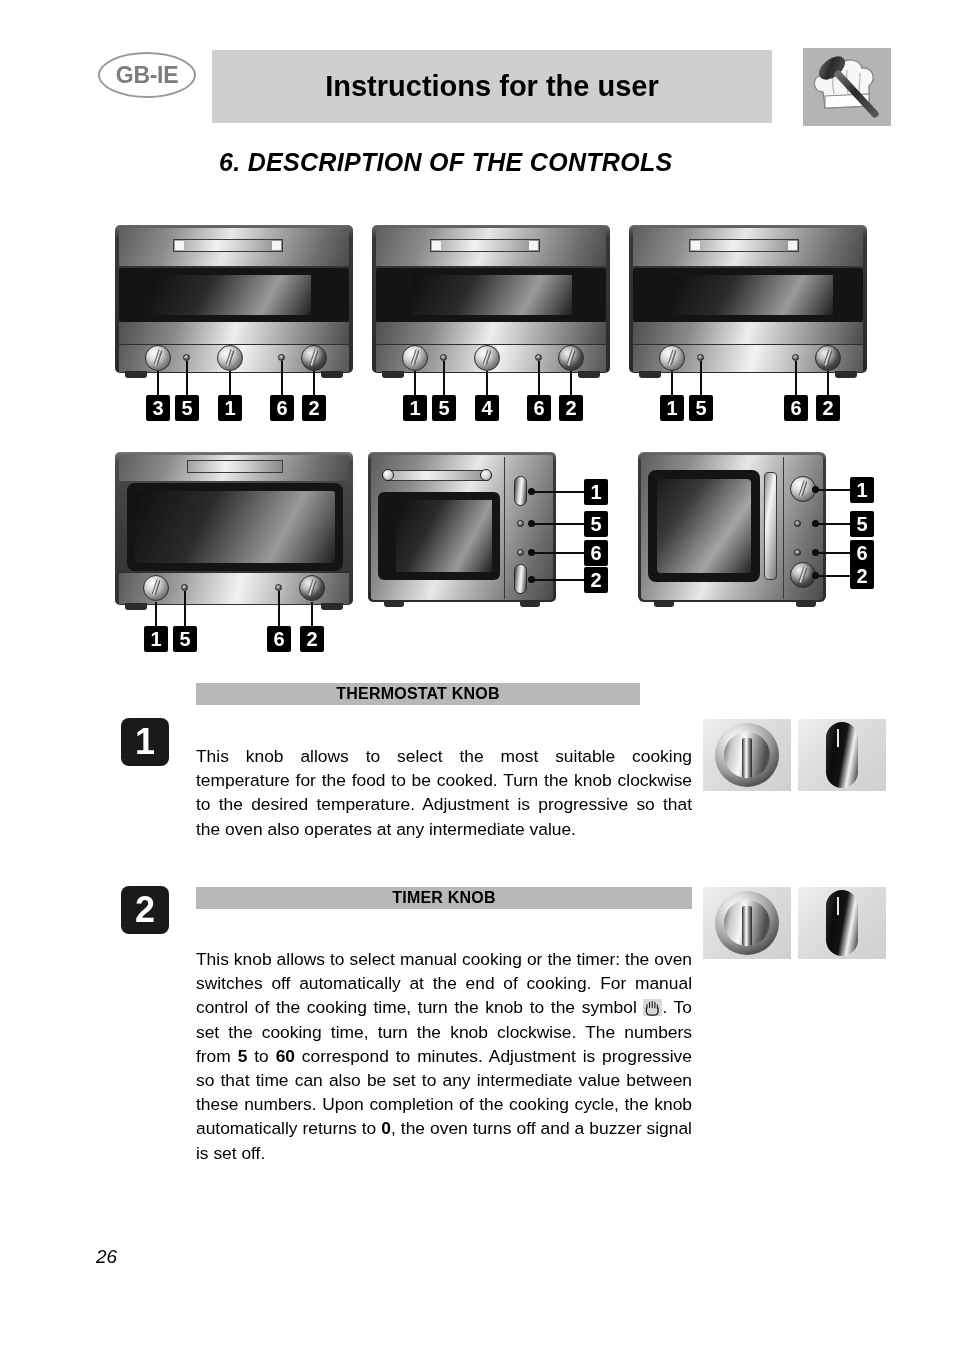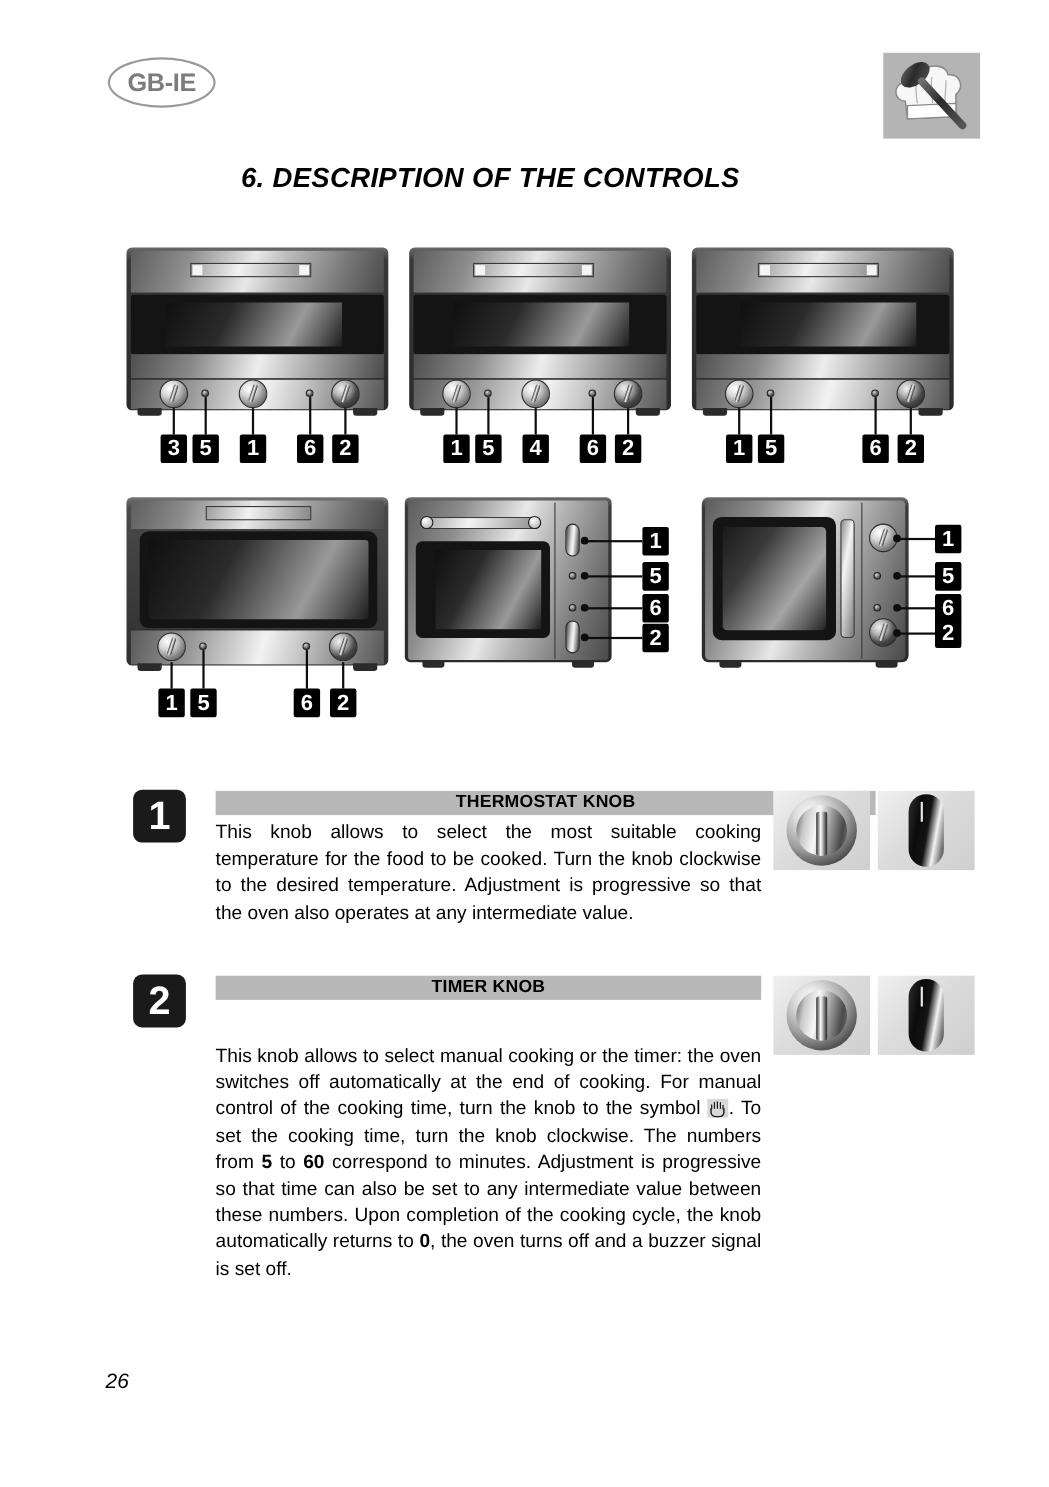--- a/index.html
+++ b/index.html
@@ -300,20 +300,23 @@
 </style>
 </head>
 <body>
 
 <div class="header">
 
   <div class="lang-badge">
     <span>GB-IE</span>
   </div>
 
+  <div class="header-bar">
+    <div class="header-title">Instructions for the user</div>
+  </div>
 
   <div class="chef-logo">
     <svg width="88" height="78" viewBox="0 0 88 78">
       <defs>
         <linearGradient id="spoonG" x1="0" y1="0" x2="1" y2="1">
           <stop offset="0%" stop-color="#6d6d6d"></stop>
           <stop offset="45%" stop-color="#2a2a2a"></stop>
           <stop offset="100%" stop-color="#555555"></stop>
         </linearGradient>
       </defs>
@@ -540,21 +543,21 @@
   <div class="leader-h" style="left:178px;top:123px;width:34px;"></div>
 
   <div class="tag" style="left:212px;top:25px;">1</div>
   <div class="tag" style="left:212px;top:59px;">5</div>
   <div class="tag" style="left:212px;top:88px;">6</div>
   <div class="tag" style="left:212px;top:111px;">2</div>
 </div>
 
 <div class="desc-block" style="left:0; top:0;">
   <div class="big-badge" style="left:121px;top:718px;">1</div>
-  <div class="desc-headerbar" style="left:196px;top:719px;width:600px;">
+  <div class="desc-headerbar" style="left:196px;top:683px;width:444px;">
     <span>THERMOSTAT KNOB</span>
   </div>
   <div class="desc-text" style="left:196px;top:744px;width:496px;"><span>This knob allows to select the most suitable cooking temperature for the food to be cooked. Turn the knob clockwise to the desired temperature. Adjustment is progressive so that the oven also operates at any intermediate value.</span></div>
 
   <div class="knob-photo" style="left:703px;top:719px;">
     <div class="knob-round">
       <div class="knob-round-inner">
         <div class="knob-pointer"></div>
       </div>
     </div>

